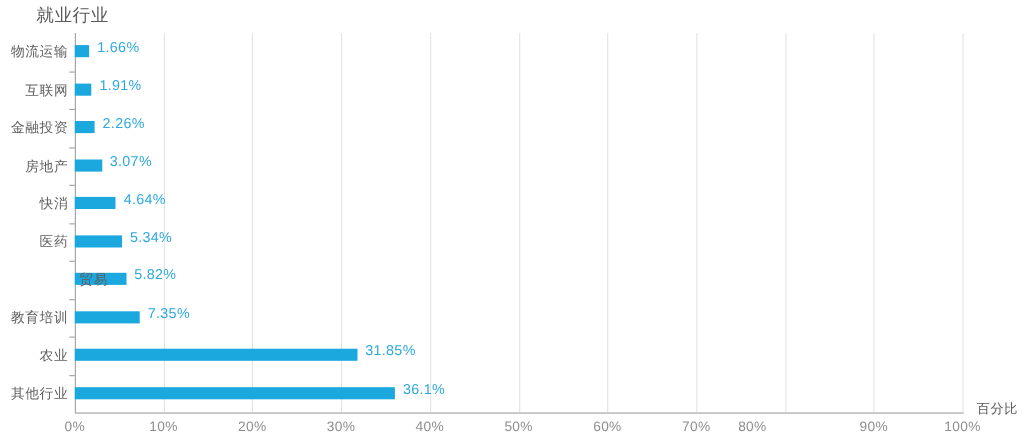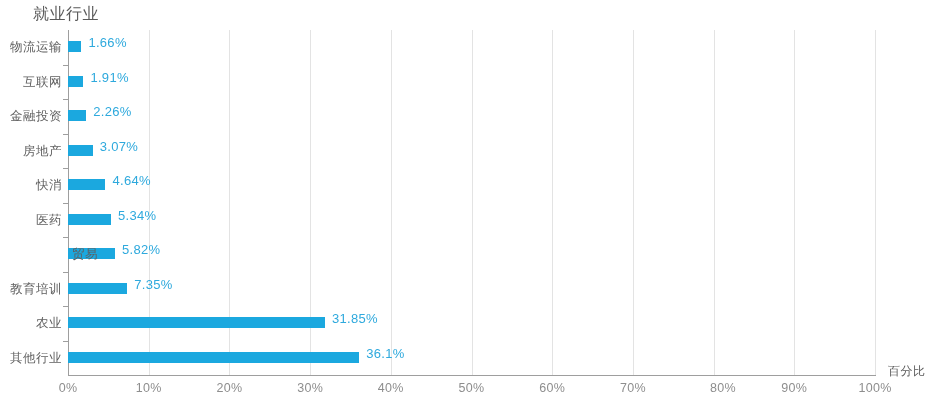--- a/index.html
+++ b/index.html
@@ -204,21 +204,21 @@
   <div id="x-axis-title">百分比</div>
 
 <div class="x-label" style="left: 68px;">0%</div>
     <div class="x-label" style="left: 148.7px;">10%</div>
     <div class="x-label" style="left: 229.4px;">20%</div>
     <div class="x-label" style="left: 310.1px;">30%</div>
     <div class="x-label" style="left: 390.8px;">40%</div>
     <div class="x-label" style="left: 471.5px;">50%</div>
     <div class="x-label" style="left: 552.2px;">60%</div>
     <div class="x-label" style="left: 632.9px;">70%</div>
-    <div class="x-label" style="left: 723px;">80%</div>
+    <div class="x-label" style="left: 684px;">80%</div>
     <div class="x-label" style="left: 794.3px;">90%</div>
     <div class="x-label" style="left: 875px;">100%</div>
     <div class="y-label" style="top: 39.25px;">物流运输</div>
     <div class="y-label" style="top: 73.75px;">互联网</div>
     <div class="y-label" style="top: 108.25px;">金融投资</div>
     <div class="y-label" style="top: 142.75px;">房地产</div>
     <div class="y-label" style="top: 177.25px;">快消</div>
     <div class="y-label" style="top: 211.75px;">医药</div>
     <div class="y-label" style="top: 246.25px; padding-left: 36px;">贸易</div>
     <div class="y-label" style="top: 280.75px;">教育培训</div>

